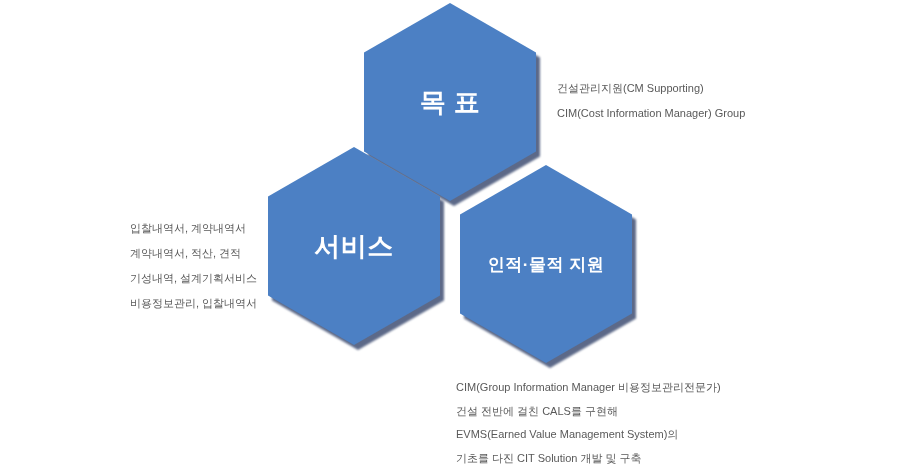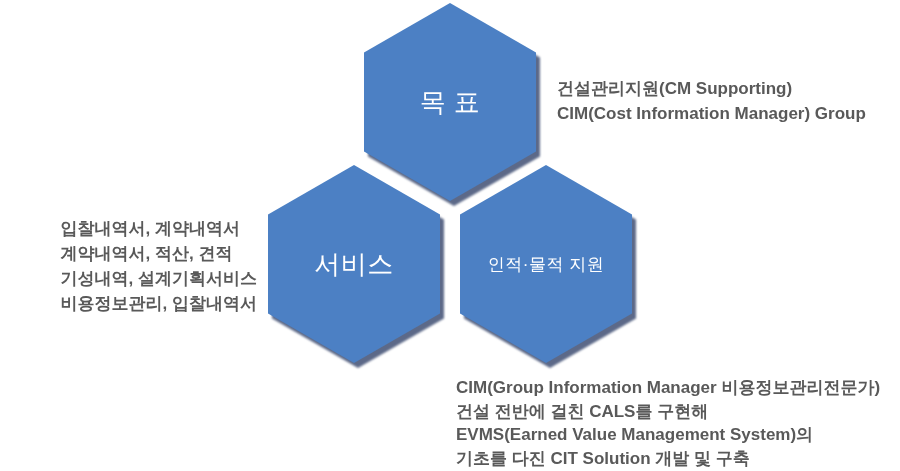--- a/index.html
+++ b/index.html
@@ -32,38 +32,37 @@
   .hex-label {
     position: absolute;
     left: 0;
     top: 0;
     width: 100%;
     height: 100%;
     display: flex;
     align-items: center;
     justify-content: center;
     color: #ffffff;
-    font-weight: normal;
+    font-weight: bold;
     white-space: nowrap;
     letter-spacing: 0.5px;
   }
   .hex-goal    { left: 364px; top: 3px; }
-  .hex-service { left: 268px; top: 165px; }
+  .hex-service { left: 268px; top: 147px; }
   .hex-support { left: 460px; top: 165px; }
   .hex-goal .hex-label,
   .hex-service .hex-label { font-size: 26px; }
   .hex-support .hex-label { font-size: 17px; }
 
   .note {
     position: absolute;
     color: #595959;
-    font-size: 17px;
+    font-size: 11px;
     line-height: 25px;
     white-space: nowrap;
-    font-weight: bold;
   }
   .note-goal {
     left: 557px;
     top: 76px;
   }
   .note-service {
     right: 643px;
     top: 216px;
     text-align: left;
   }

